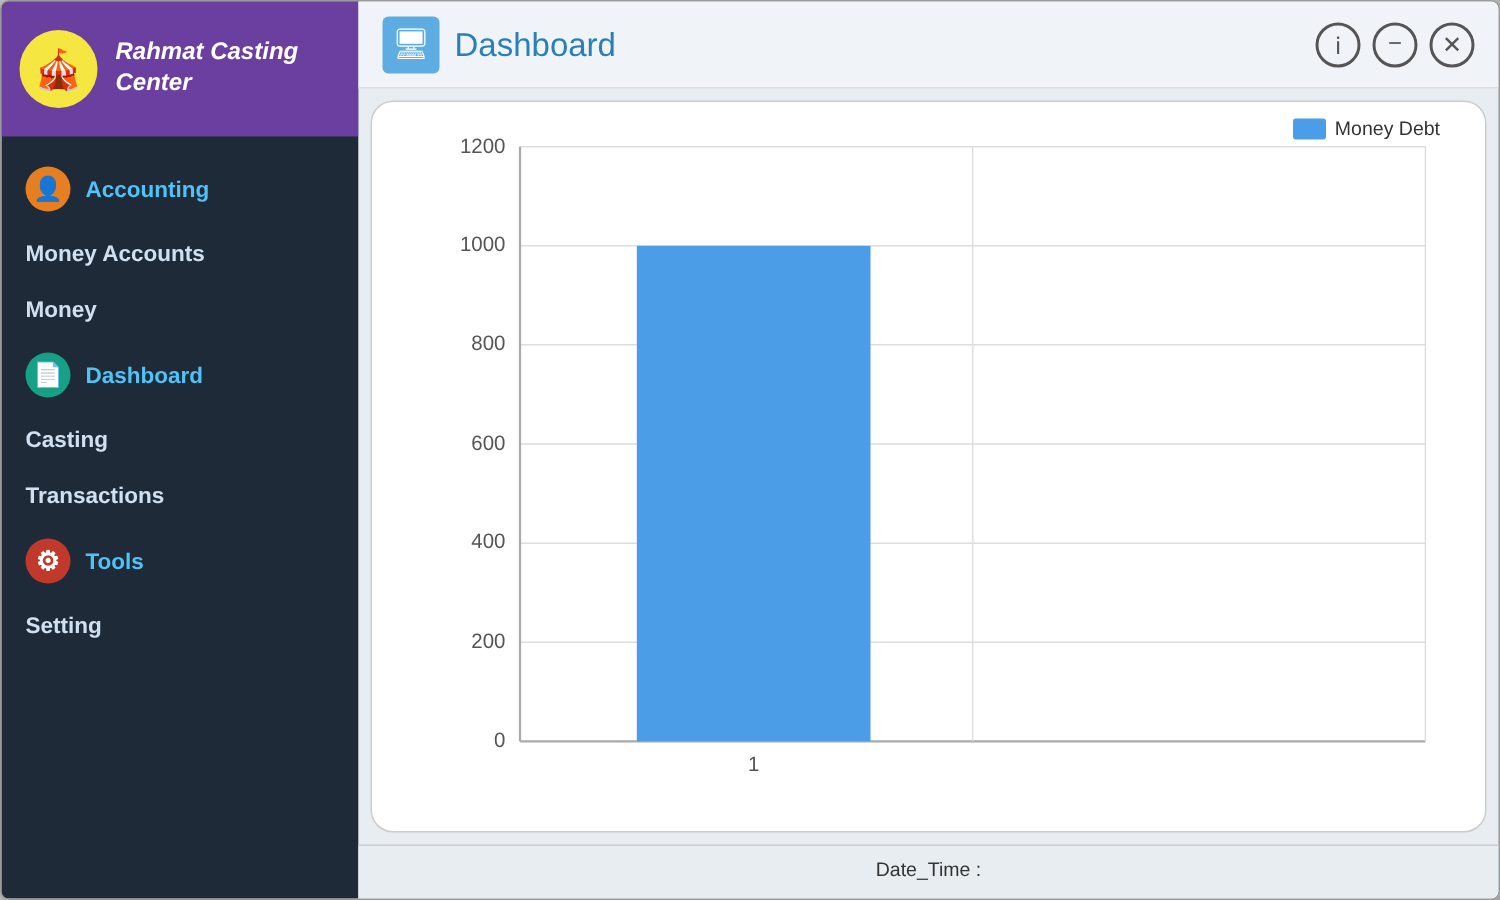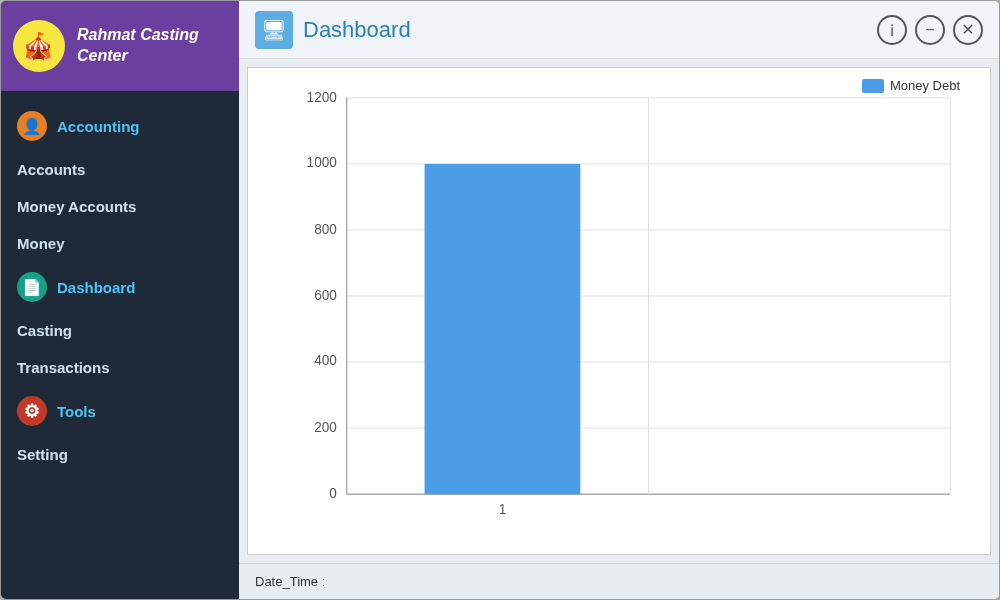--- a/index.html
+++ b/index.html
@@ -189,34 +189,35 @@
 
     .status-bar {
       background: #e8edf2;
       padding: 8px 16px;
       border-top: 1px solid #ccc;
       font-size: 13px;
       color: #333;
       height: 36px;
       display: flex;
       align-items: center;
+      flex-direction: column;
     }
 
     .main-content {
       display: flex;
       flex-direction: column;
       flex: 1;
       background: #e8edf2;
     }
 
     .inner-panel {
       background: white;
       margin: 8px;
       border: 1px solid #ccc;
-      border-radius: 0;
+      border-radius: 15px;
       flex: 1;
       display: flex;
       flex-direction: column;
       overflow: hidden;
     }
   </style>
 </head>
 <body>
 
 <div class="app-window">
@@ -227,23 +228,20 @@
         <div class="sidebar-logo">🎪</div>
         <div class="sidebar-title">Rahmat Casting Center</div>
       </div>
       <div class="sidebar-nav">
 
         <div class="nav-item active">
           <div class="nav-icon orange">👤</div>
           <span>Accounting</span>
         </div>
 
-        <div class="nav-item">
-          <span>Accounts</span>
-        </div>
 
         <div class="nav-item">
           <span>Money Accounts</span>
         </div>
 
         <div class="nav-item">
           <span>Money</span>
         </div>
 
         <div class="nav-item active">

